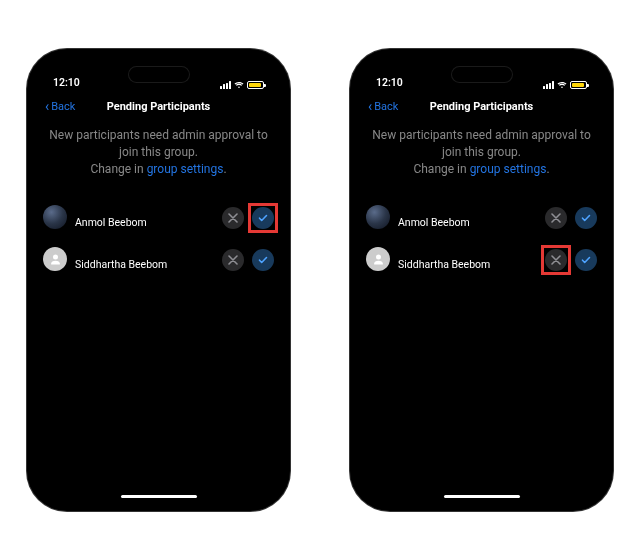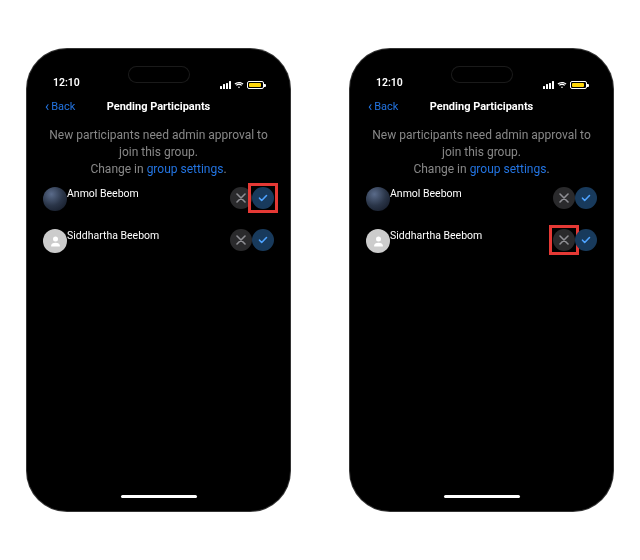--- a/index.html
+++ b/index.html
@@ -88,23 +88,23 @@
     font-size: 12px;
     color: #888;
     text-align: center;
     padding: 6px 12px 10px;
     line-height: 1.4;
   }
   .info-text .link { color: #2374e1; }
   .list { padding: 0 8px; }
   .row {
     display: flex;
-    align-items: flex-start;
+    align-items: flex-end;
     height: 42px;
-    gap: 0;
+    gap: 8px;
     position: relative;
   }
   .avatar {
     width: 24px;
     height: 24px;
     border-radius: 50%;
     flex-shrink: 0;
   }
   .avatar.photo { background: radial-gradient(circle at 35% 30%, #5a6b8a 0%, #2a3548 50%, #0f1420 100%); }
   .avatar.placeholder {

